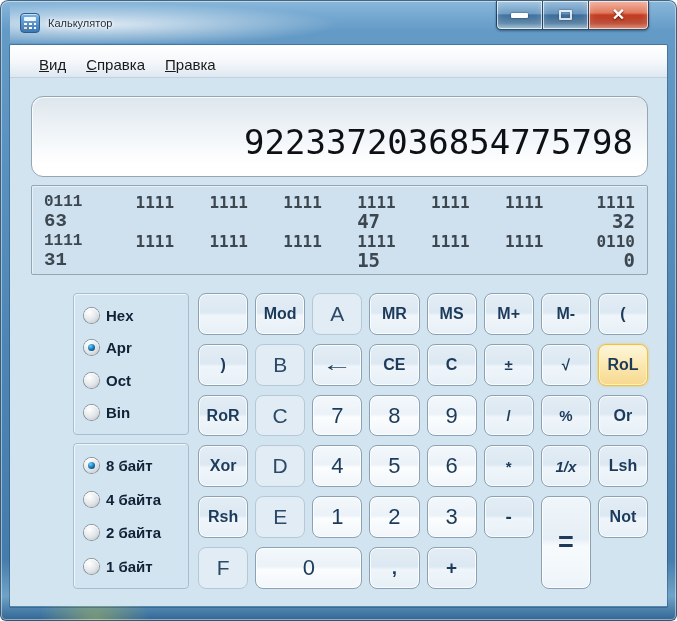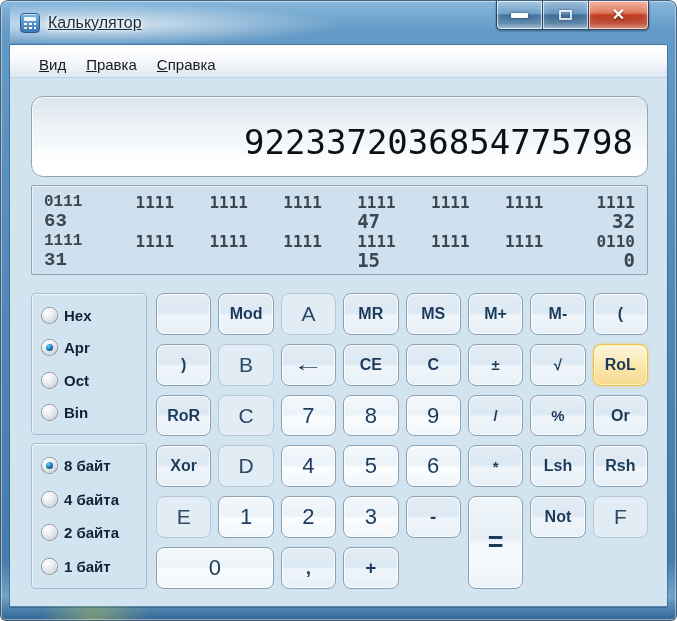--- a/index.html
+++ b/index.html
@@ -32,21 +32,21 @@
   .app-icon .scr { position:absolute; left:3px; top:3px; width:12px; height:4px; background:#eef6fc; border-radius:1px; }
   .app-icon .kys { position:absolute; left:3px; top:9px; width:12px; height:8px;
     background:
       linear-gradient(#fff,#fff) 0 0/3px 2px no-repeat,
       linear-gradient(#fff,#fff) 5px 0/3px 2px no-repeat,
       linear-gradient(#fff,#fff) 10px 0/2px 2px no-repeat,
       linear-gradient(#ffd9a0,#ffd9a0) 0 4px/3px 2px no-repeat,
       linear-gradient(#fff,#fff) 5px 4px/3px 2px no-repeat,
       linear-gradient(#fff,#fff) 10px 4px/2px 2px no-repeat;
   }
-  .window-title { position:relative; font-size:16px; color:#1c2c3a; text-shadow:0 0 6px #fff,0 0 3px #fff;text-decoration:underline; }
+  .window-title { position:relative; font-size:11px; color:#1c2c3a; text-shadow:0 0 6px #fff,0 0 3px #fff; }
 
   .caption-group { position:absolute; top:1px; right:18px; display:flex; height:29px;
     filter:drop-shadow(0 1px 1px rgba(0,25,50,.45)); }
   .cap-btn { position:relative; display:flex; align-items:center; justify-content:center;
     border:1px solid rgba(16,50,84,.8); border-top:none;
     box-shadow: inset 0 0 0 1px rgba(255,255,255,.65), inset 0 -6px 8px rgba(255,255,255,.25);
     cursor:default; }
   .cap-btn.min { width:47px; border-radius:0 0 0 5px;
     background:linear-gradient(180deg,#a6c8e2 0%,#6e9dc4 45%,#41729f 50%,#4d7aa0 80%,#8fb4cd 100%); }
   .cap-btn.max { width:45px; border-left:none; border-right:none;
@@ -86,21 +86,21 @@
   .bit-row { display:grid; grid-template-columns:repeat(8,1fr); }
   .bit-cell { text-align:center; }
   .bit-cell:first-child { text-align:left;font-family:Liberation Mono, monospace; }
   .bit-cell:last-child { text-align:right; }
   .bit-cell .inner { display:inline-block; text-align:left; }
   .bits { font-size:16px; line-height:19px; }
   .bit-label { font-size:19px; line-height:19px; min-height:19px; }
   .bit-cell:last-child .bit-label { text-align:right; }
 
   
-  .main { margin-top:18px; display:flex; gap:9px; height:296px; }
+  .main { margin-top:18px; display:flex; gap:9px; height:296px;margin-left:42px; }
   .left-col { width:116px; display:flex; flex-direction:column; gap:8px; }
   .groupbox { border:1px solid #a7bed0; border-radius:4px;
     box-shadow: inset 1px 1px 0 rgba(255,255,255,.65);
     padding:13px 10px; display:flex; flex-direction:column; justify-content:space-between; }
   .groupbox.base { height:142px; }
   .groupbox.bytes { flex:1; }
   .radio-row { display:flex; align-items:center; gap:7px; cursor:default; }
   .radio { position:relative; width:15px; height:15px; border-radius:50%;
     background:radial-gradient(circle at 35% 30%, #ffffff, #e2e5e8 55%, #b9bec3 100%);
     box-shadow:0 0 0 1px #8b949c, inset 0 1px 1px rgba(255,255,255,.9); flex:0 0 auto; }
@@ -152,22 +152,22 @@
       <div class="cap-btn close">
         <span class="glyph-close">✕</span>
       </div>
     </div>
   </div>
 
   <div class="chrome">
 
     <div class="menubar">
       <span class="menu-item">Вид</span>
+      <span class="menu-item">Справка</span>
       <span class="menu-item">Правка</span>
-      <span class="menu-item">Справка</span>
     </div>
 
     <div class="client">
 
       <div class="display">
         <span class="display-value">9223372036854775798</span>
       </div>
 
       <div class="bitpanel">
         <div class="bit-row">
@@ -294,20 +294,21 @@
           <div class="key sym">/</div>
           <div class="key sym">%</div>
 
           <div class="key">Or</div>
           <div class="key">Xor</div>
           <div class="key hex">D</div>
           <div class="key digit">4</div>
           <div class="key digit">5</div>
           <div class="key digit">6</div>
           <div class="key sym">*</div>
+          <div class="key sym recip">1/x</div>
 
           <div class="key">Lsh</div>
           <div class="key">Rsh</div>
           <div class="key hex">E</div>
           <div class="key digit">1</div>
           <div class="key digit">2</div>
           <div class="key digit">3</div>
           <div class="key opsign">-</div>
           <div class="key eq">=</div>
 

